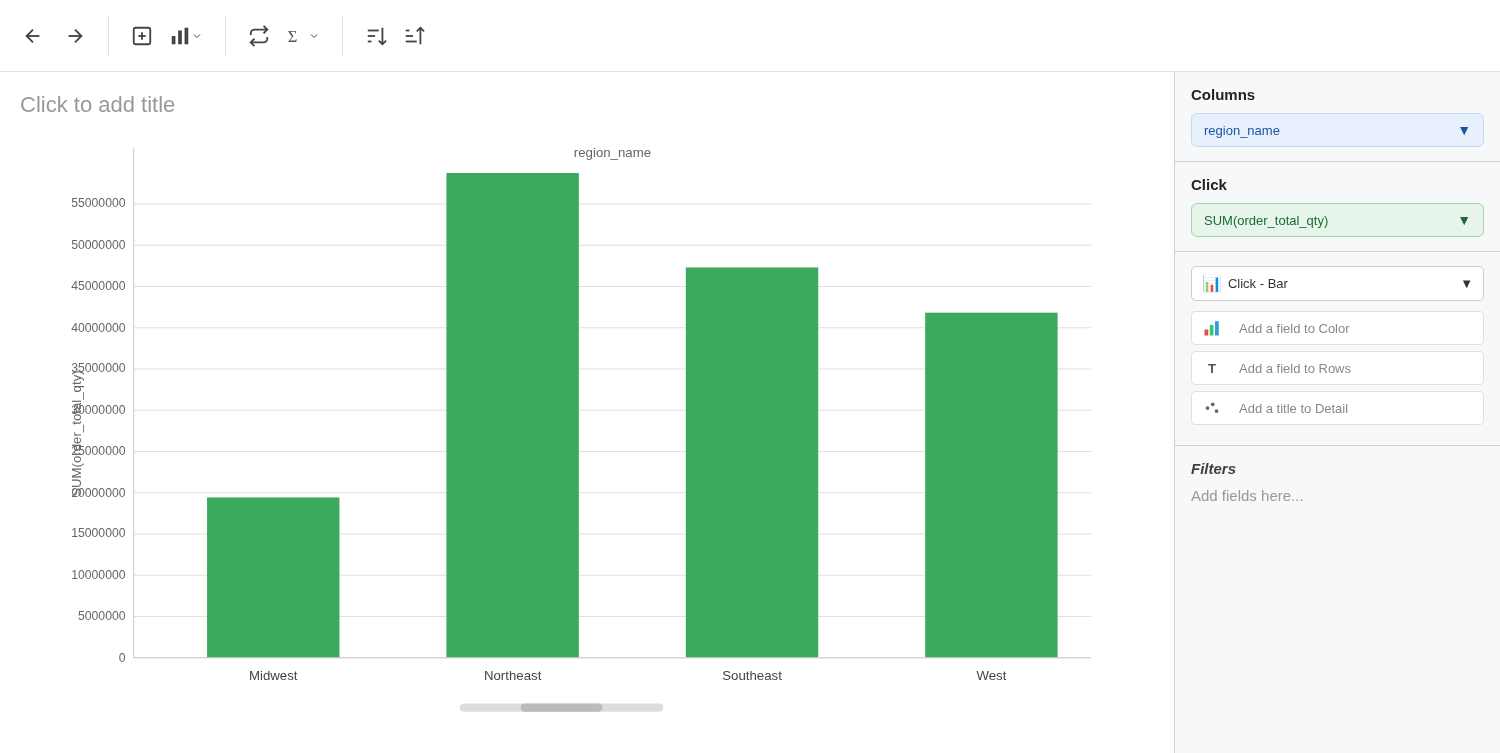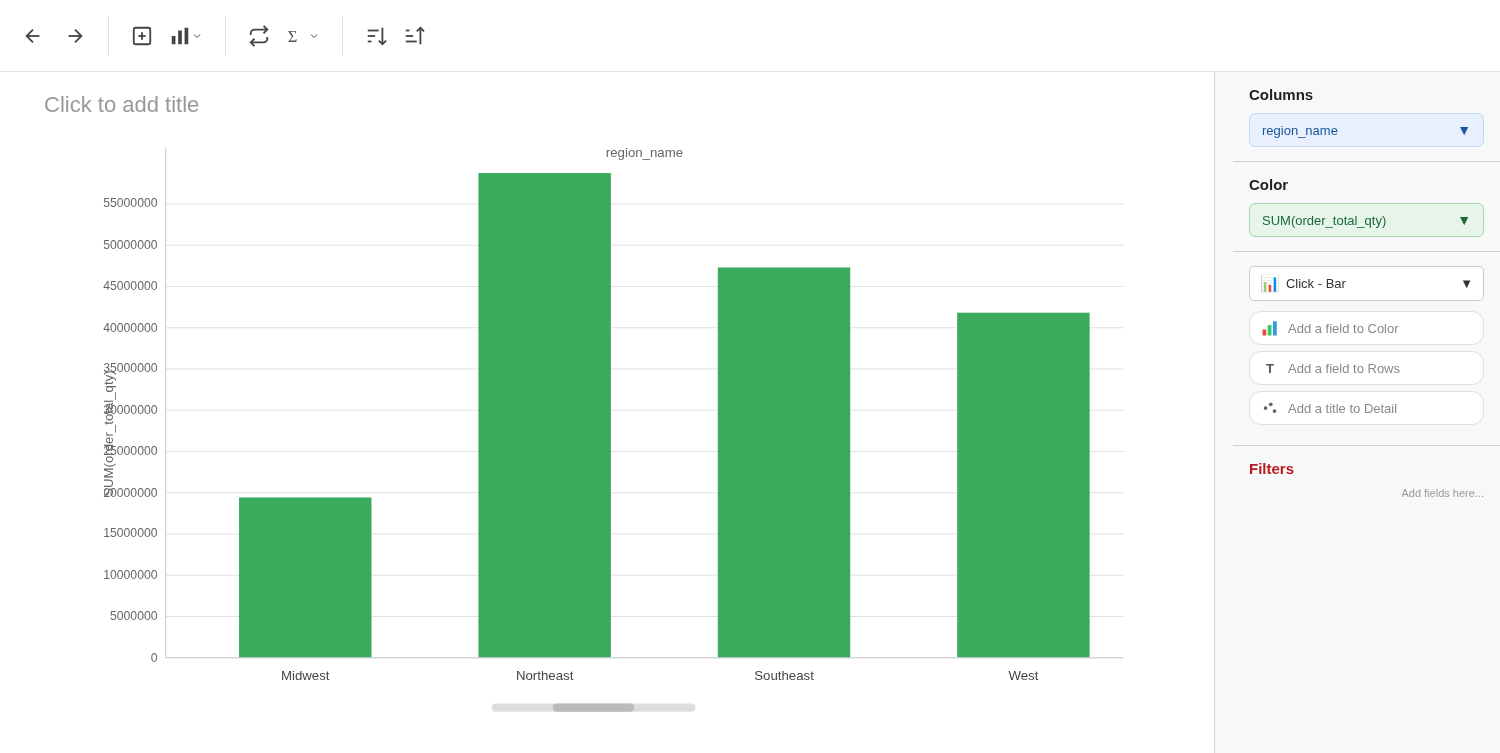--- a/index.html
+++ b/index.html
@@ -10,30 +10,30 @@
       display: flex; align-items: center; height: 72px; border-bottom: 1px solid #e0e0e0; padding: 0 16px; gap: 8px; background: #fff; flex-shrink: 0;
     }
     .toolbar-sep { width: 1px; height: 40px; background: #e0e0e0; margin: 0 8px; }
     .toolbar-btn {
       display: flex; align-items: center; justify-content: center; background: none; border: none; cursor: pointer; padding: 6px; border-radius: 4px; color: #444;
     }
     .toolbar-btn svg { width: 22px; height: 22px; }
     .toolbar-group { display: flex; align-items: center; gap: 4px; }
 
     
-    .main-layout { display: flex; flex: 1; overflow: hidden; margin-left: 24px; }
+    .main-layout { display: flex; flex: 1; overflow: hidden; }
 
     
     .chart-area { flex: 1; padding: 20px 20px 10px 20px; position: relative; overflow: hidden; }
     .chart-title { font-size: 22px; color: #999; cursor: pointer; margin-bottom: 10px; }
     .chart-container { position: relative; width: 100%; height: calc(100% - 50px); }
 
     
     .right-panel {
-      width: 286px; border-left: 1px solid #d0d0d0; background: #f7f8fa; overflow-y: auto; flex-shrink: 0; padding-left: 18px;
+      width: 326px; border-left: 1px solid #d0d0d0; background: #f7f8fa; overflow-y: auto; flex-shrink: 0;
     }
 
     .panel-section { border-bottom: 1px solid #d0d0d0; padding: 14px 16px; }
     .panel-section-title { font-size: 15px; font-weight: 600; color: #222; margin-bottom: 10px; }
 
     .dropdown-field {
       display: flex; align-items: center; justify-content: space-between;
       background: #e8f0fe; border: 1px solid #c5d8f7; border-radius: 6px;
       padding: 8px 12px; cursor: pointer; font-size: 13px; color: #1a56a0; font-weight: 500;
     }
@@ -41,28 +41,28 @@
       background: #e6f4ea; border-color: #a8d5b0; color: #1a6b35;
     }
     .dropdown-arrow { font-size: 14px; }
     .layers-dropdown {
       flex: 1; display: flex; align-items: center; justify-content: space-between;
       background: #fff; border: 1px solid #ccc; border-radius: 5px; padding: 7px 10px;
       font-size: 13px; color: #333; cursor: pointer;
     }
 
     .field-row {
-      display: flex; align-items: center; gap: 8px; margin-bottom: 6px; background: #fff; border: 1px solid #e0e0e0; border-radius: 12px; padding: 6px 10px; cursor: pointer;
+      display: flex; align-items: center; gap: 17px; margin-bottom: 6px; background: #fff; border: 1px solid #e0e0e0; border-radius: 4px; padding: 6px 10px; cursor: pointer;
     }
     .field-icon { width: 20px; height: 20px; display: flex; align-items: center; justify-content: center; font-size: 13px; color: #666; flex-shrink: 0; }
     .field-label { font-size: 13px; color: #888; }
 
     .filters-section { padding: 14px 16px; }
-    .filters-title { font-size: 15px; font-weight: 600; color: #b91c1c; margin-bottom: 10px; }
-    .filters-placeholder { font-size: 11px; color: #999; text-align: right; }
+    .filters-title { font-size: 15px; font-weight: 600; color: #404040; margin-bottom: 10px; font-style: italic; }
+    .filters-placeholder { font-size: 15px; color: #999; }
 
     
     .chart-svg { width: 100%; height: 100%; }
   </style>
 </head>
 <body>
 
 <div class="toolbar">
   <button class="toolbar-btn">
     <svg viewBox="0 0 24 24" fill="none" stroke="currentColor" stroke-width="2">
@@ -210,21 +210,21 @@
 
     <div class="panel-section">
       <div class="panel-section-title">Columns</div>
       <div class="dropdown-field">
         <span>region_name</span>
         <span class="dropdown-arrow">▼</span>
       </div>
     </div>
 
     <div class="panel-section">
-      <div class="panel-section-title">Color</div>
+      <div class="panel-section-title">Click</div>
       <div class="dropdown-field green">
         <span>SUM(order_total_qty)</span>
         <span class="dropdown-arrow">▼</span>
       </div>
     </div>
 
     <div class="panel-section">
       <div class="layers-dropdown">
         <span style="display:flex;align-items:center;gap:6px;">
           <span style="font-size:16px;">📊</span>

